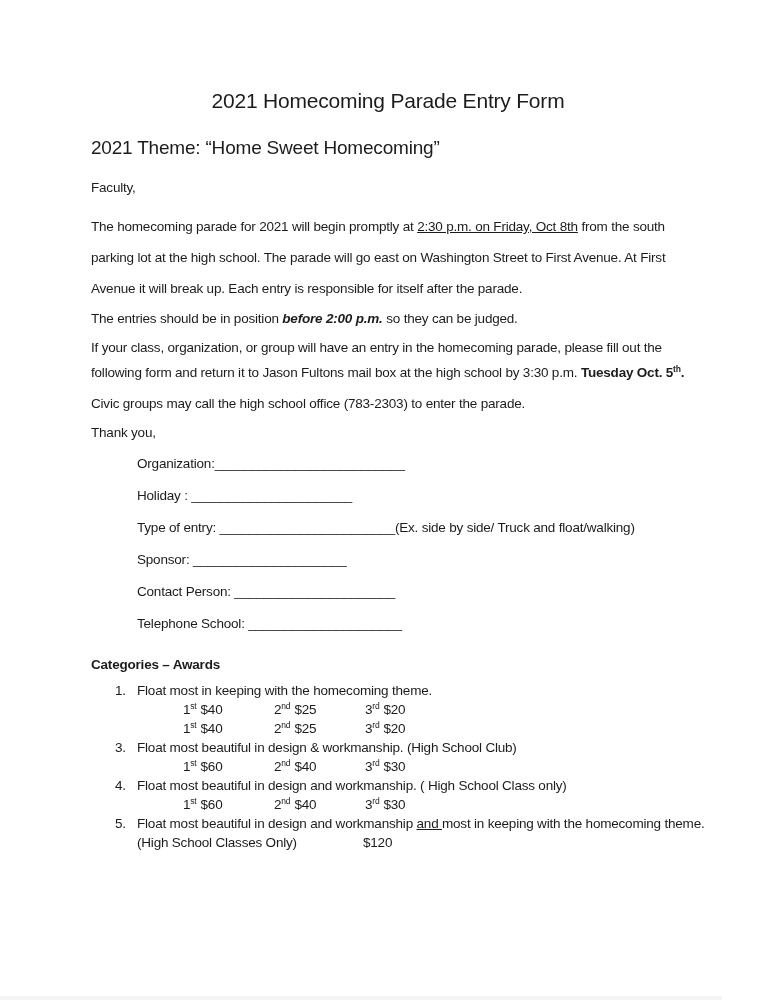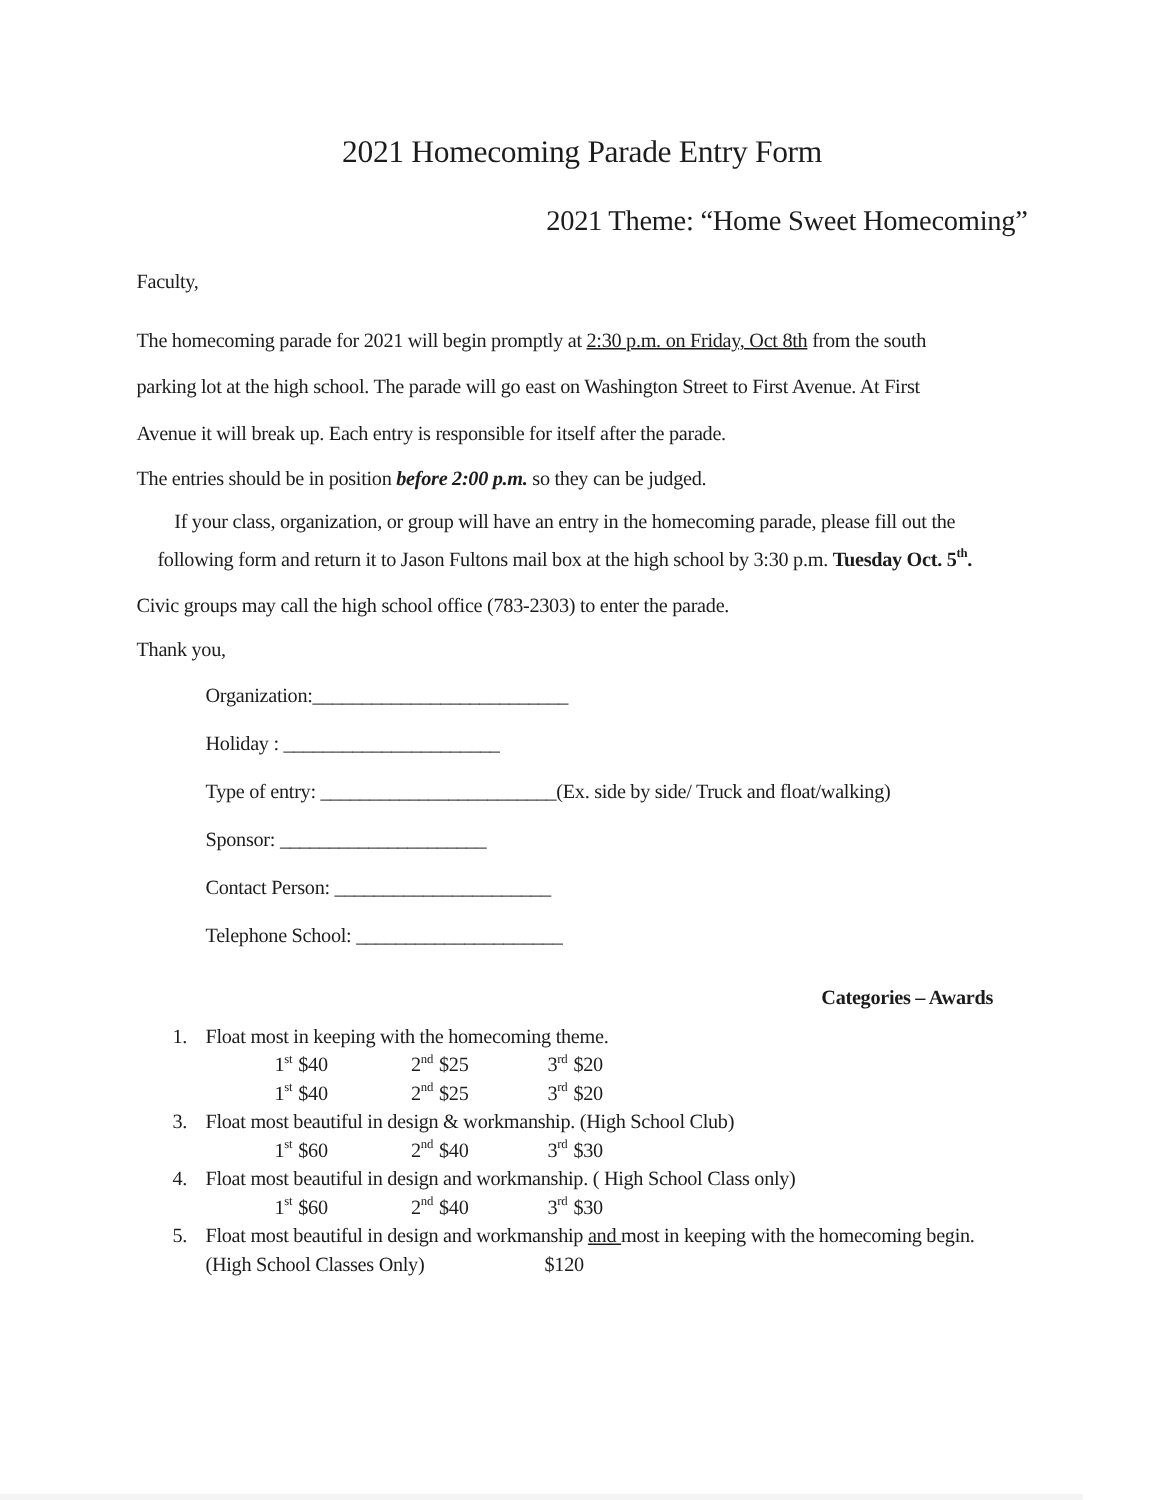--- a/index.html
+++ b/index.html
@@ -9,62 +9,60 @@
     position: relative;
     overflow: hidden;
     font-family: "Liberation Sans", sans-serif;
     color: #1c1c1c;
   }
   .page {
     box-sizing: border-box;
     width: 722px; height: 1000px;
     padding: 88px 60px 12px 91px;
     position: relative;
-    font-family: Liberation Serif, serif;
   }
   .doc-title {
     font-size: 21px;
     line-height: 26px;
     text-align: center;
     letter-spacing: -0.2px;
     width: 594px;
     white-space: nowrap;
   }
   .doc-subtitle {
     font-size: 19px;
     line-height: 24px;
-    text-align: right;
+    text-align: left;
     letter-spacing: -0.2px;
     margin-top: 22px;
     width: 594px;
     white-space: nowrap;
   }
   .body-text { font-size: 13.5px; letter-spacing: -0.2px; }
   .salutation { margin: 18px 0 0 0; line-height: 20px; }
   .para { margin: 0; }
   .para .line { white-space: nowrap; }
   .para1 { margin-top: 13px; }
   .para1 .line { line-height: 31px; }
   .para2 { margin-top: 2px; line-height: 25px; white-space: nowrap; }
   .para3 { margin-top: 4px; }
-  .para3 .line { line-height: 25px; text-align: center; }
+  .para3 .line { line-height: 25px; }
   .para4 { margin-top: 6px; line-height: 25px; white-space: nowrap; }
   .closing { margin: 4px 0 0 0; line-height: 25px; }
   .u { text-decoration: underline; }
   .bi { font-weight: bold; font-style: italic; }
   .b { font-weight: bold; margin-top: 13px; }
   sup { font-size: 8.5px; vertical-align: super; line-height: 0; }
   .fields { margin-top: 6px; margin-left: 46px; }
   .field { line-height: 25px; margin-bottom: 7px; white-space: nowrap; }
   .cat-heading {
     font-weight: bold;
     margin-top: 16px;
     line-height: 25px;
     white-space: nowrap;
-    text-align: right;
   }
   .awards { margin-top: 4px; padding-left: 24px; }
   .award { margin: 0; }
   .a-line { line-height: 19px; white-space: nowrap; }
   .a-num { display: inline-block; width: 22px; }
   .prizes { padding-left: 68px; line-height: 19px; white-space: nowrap; }
   .prize { display: inline-block; width: 91px; }
   .amt { margin-left: 4px; }
   .a5-line2 { padding-left: 22px; line-height: 19px; white-space: nowrap; }
   .a5-label { display: inline-block; width: 226px; }
@@ -129,21 +127,21 @@
         <div class="a-line"><span class="a-num">3.</span><span>Float most beautiful in design &amp; workmanship. (High School Club)</span></div>
         <div class="prizes"><span class="prize"><span>1</span><sup>st</sup><span class="amt">$60</span></span><span class="prize"><span>2</span><sup>nd</sup><span class="amt">$40</span></span><span class="prize"><span>3</span><sup>rd</sup><span class="amt">$30</span></span></div>
       </div>
 
       <div class="award">
         <div class="a-line"><span class="a-num">4.</span><span>Float most beautiful in design and workmanship. ( High School Class only)</span></div>
         <div class="prizes"><span class="prize"><span>1</span><sup>st</sup><span class="amt">$60</span></span><span class="prize"><span>2</span><sup>nd</sup><span class="amt">$40</span></span><span class="prize"><span>3</span><sup>rd</sup><span class="amt">$30</span></span></div>
       </div>
 
       <div class="award">
-        <div class="a-line"><span class="a-num">5.</span><span><span>Float most beautiful in design and workmanship </span><span class="u">and </span><span>most in keeping with the homecoming begin.</span></span></div>
+        <div class="a-line"><span class="a-num">5.</span><span><span>Float most beautiful in design and workmanship </span><span class="u">and </span><span>most in keeping with the homecoming theme.</span></span></div>
         <div class="a5-line2"><span class="a5-label">(High School Classes Only)</span><span>$120</span></div>
       </div>
 
     </div>
   </div>
 
   <div class="page-bottom-edge"></div>
 </div>
 
 </body></html>

